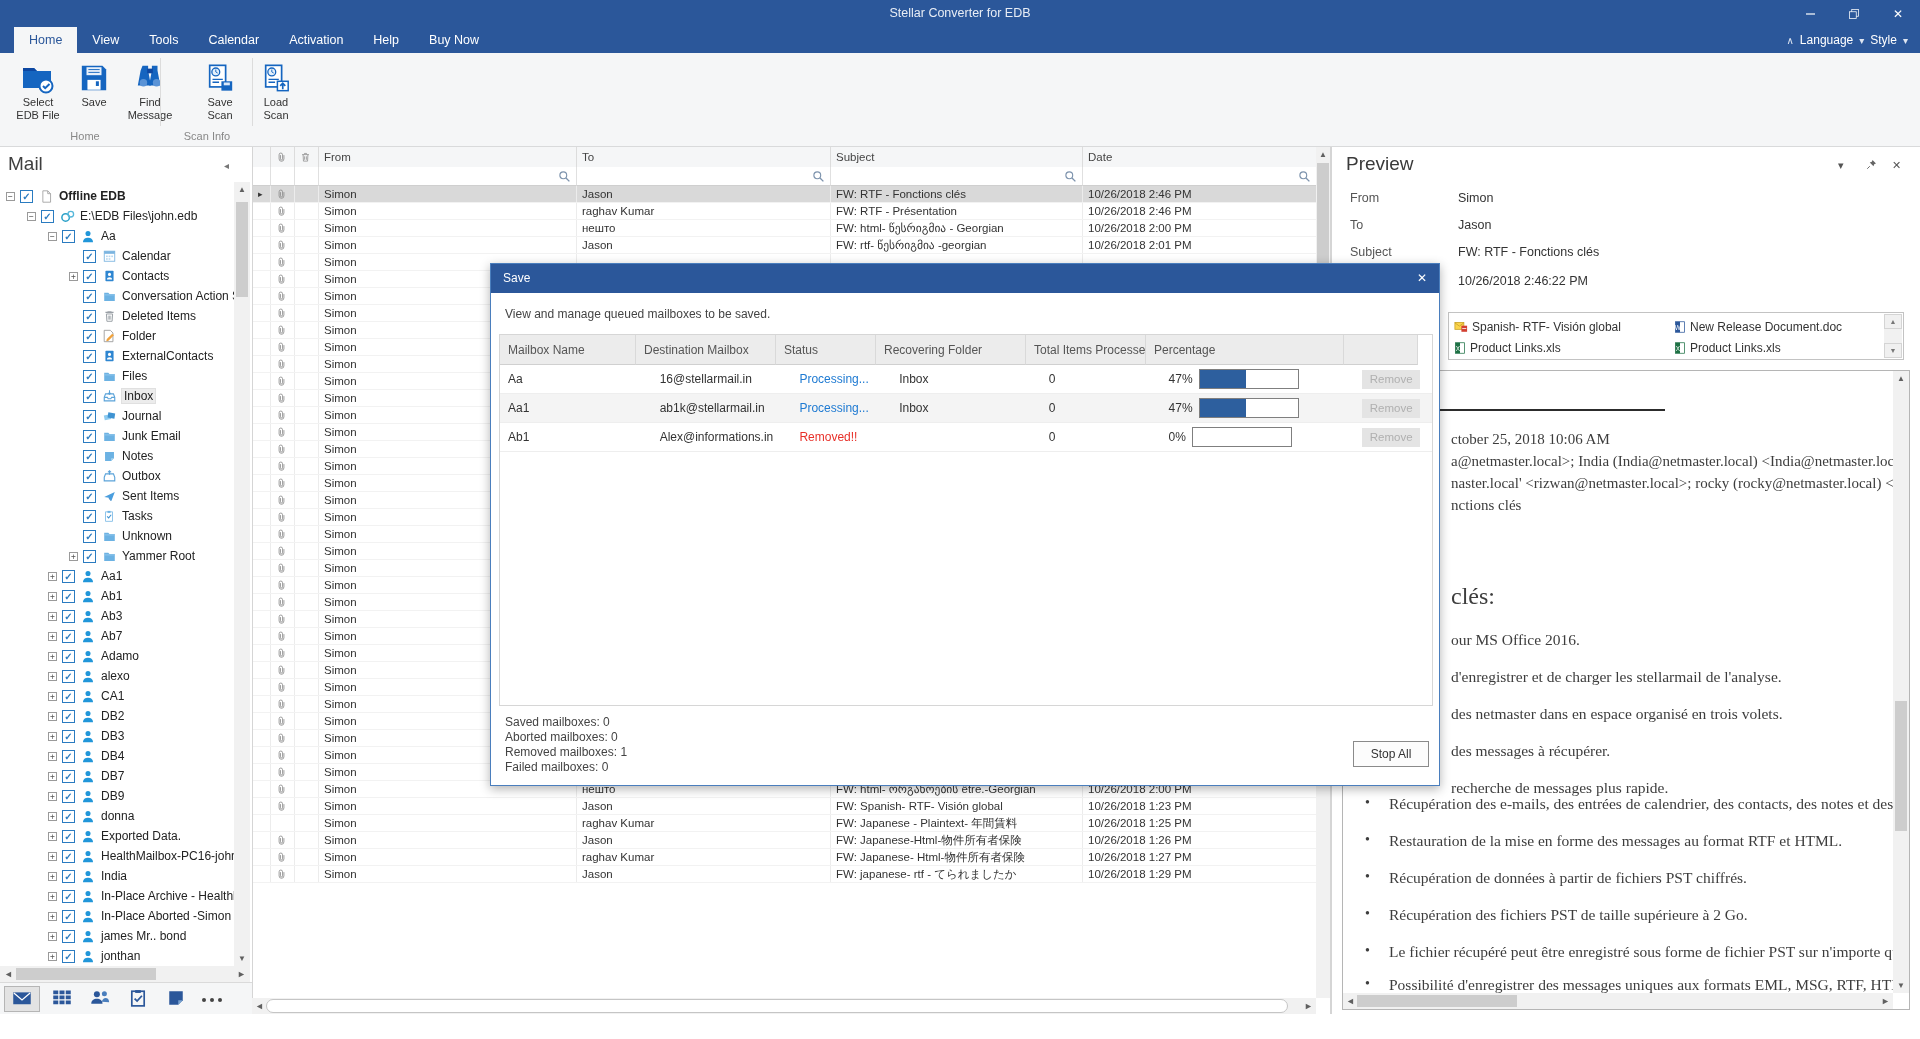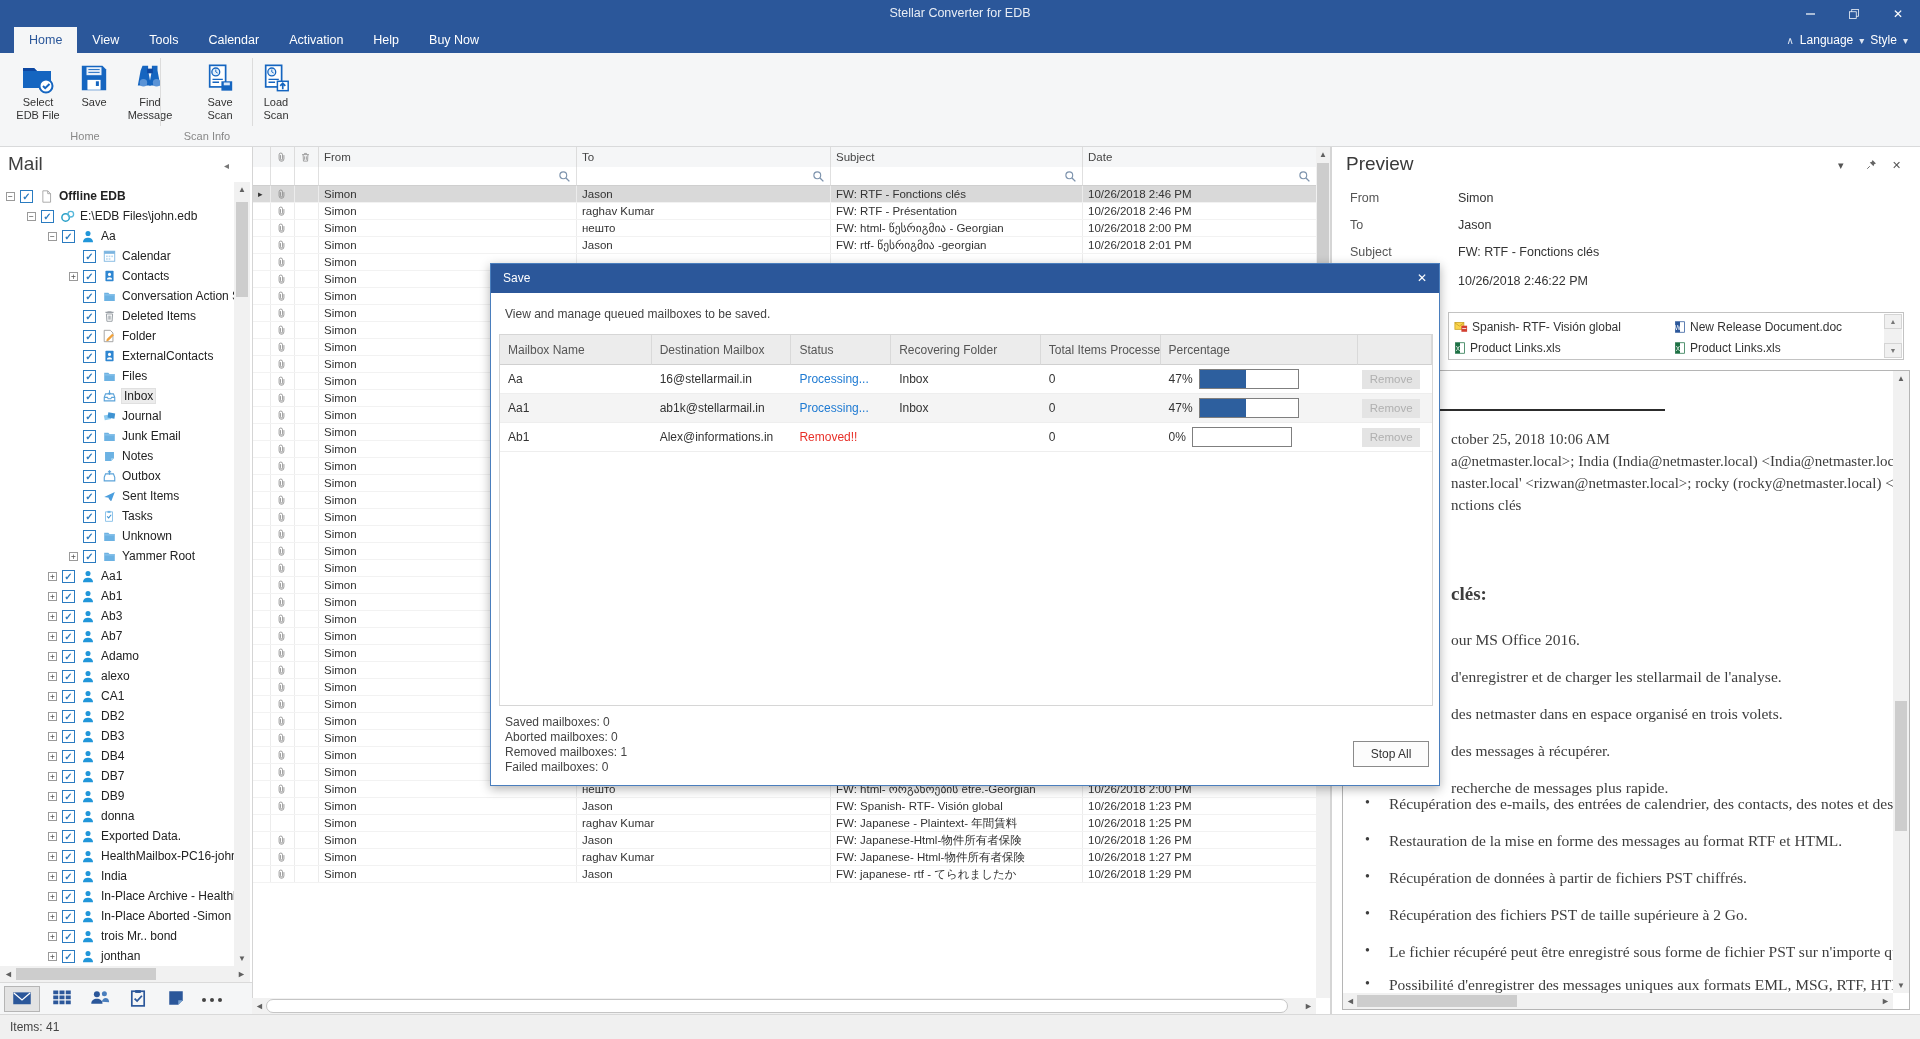--- a/index.html
+++ b/index.html
@@ -70,21 +70,21 @@
 .attitem{display:flex;align-items:center;gap:4px;font-size:12px;color:#333;white-space:nowrap;overflow:hidden}
 .attscroll{position:absolute;right:1px;top:1px;width:18px;height:44px;background:#f1f1f1}
 .attbtn{position:absolute;left:0;width:18px;height:15px;background:#f0f0f0;border:1px solid #d4d4d4;color:#777;font-size:7px;text-align:center;line-height:13px}
 
 .body-box{position:absolute;left:10px;top:223px;width:568px;height:640px;border:1px solid #b5b5b5;background:#fff;overflow:hidden;font-family:"Liberation Serif",serif;color:#3d3d3d}
 .bline{position:absolute;white-space:nowrap;font-size:15px;width:444px;overflow:hidden}
 .bpara{position:absolute;white-space:nowrap;font-size:15.5px;width:438px;overflow:hidden}
 .bullet-dot{position:absolute;font-size:14px}
 .bullet-tx{position:absolute;white-space:nowrap;font-size:15.5px;width:506px;overflow:hidden}
 .divider{position:absolute;left:0;top:38px;width:322px;border-top:2px solid #2c2c2c}
-.bheading{position:absolute;font-weight:bold;font-size:19px}
+.bheading{position:absolute;font-weight:normal;font-size:24px}
 
 .dialog{position:absolute;left:490px;top:263px;width:950px;height:523px;background:#fff;border:1px solid #4a7ebd;box-shadow:0 3px 10px rgba(0,0,0,.3);z-index:50}
 .dlg-tb{position:absolute;left:0;top:0;right:0;height:29px;background:#2b579a;color:#fff}
 .dlg-title{position:absolute;left:12px;line-height:29px;font-size:12px}
 .dlg-x{position:absolute;right:12px;line-height:29px;font-size:12px;color:#fff}
 .dlg-desc{position:absolute;left:14px;top:43px;font-size:12px;color:#444}
 .dlg-table{position:absolute;left:8px;top:70px;width:934px;height:372px;border:1px solid #d6d6d6;background:#fff}
 .dtr{display:flex;width:100%}
 .dth{height:30px;background:#ececec;color:#555;font-size:12px;display:flex;align-items:center;padding:0 8px;border-right:1px solid #d9d9d9;border-bottom:1px solid #d0d0d0;overflow:hidden;white-space:nowrap}
 .dtd{height:29px;font-size:12px;display:flex;align-items:center;padding:0 8px;border-bottom:1px solid #eee;overflow:hidden;white-space:nowrap}
@@ -731,21 +731,21 @@
         <div class="exp">+</div>
         <div class="cb">✓</div>
         <div class="tic">
           <span style="display: inline-flex; align-items: center;">
             <svg width="14" height="15" viewBox="0 0 16 16">
               <circle cx="8" cy="4.6" r="2.9" fill="#2196d9"></circle>
               <path d="M2.3 14.5c0-3.4 2.7-5 5.7-5s5.7 1.6 5.7 5z" fill="#2196d9"></path>
             </svg>
           </span>
         </div>
-        <span class="tlabel">trois Mr.. bond</span>
+        <span class="tlabel">james Mr.. bond</span>
       </div>
       <div class="trow" style="top: 764px; left: 48px; width: 186px;">
         <div class="exp">+</div>
         <div class="cb">✓</div>
         <div class="tic">
           <span style="display: inline-flex; align-items: center;">
             <svg width="14" height="15" viewBox="0 0 16 16">
               <circle cx="8" cy="4.6" r="2.9" fill="#2196d9"></circle>
               <path d="M2.3 14.5c0-3.4 2.7-5 5.7-5s5.7 1.6 5.7 5z" fill="#2196d9"></path>
             </svg>
@@ -1596,31 +1596,30 @@
         <div class="sarrow" style="bottom:3px">▼</div>
       </div>
       <div style="position:absolute;left:0;bottom:0;right:16px;height:16px;background:#f1f1f1">
         <div class="harrow" style="left:3px">◄</div>
         <div class="hthumb" style="left:14px;top:2px;width:160px;height:12px"></div>
         <div class="harrow" style="right:3px">►</div>
       </div>
     </div>
   </div>
 
-  <div class="statusbar"><span>Items: 41</span></div>
 
   <div class="dialog">
     <div class="dlg-tb">
       <span class="dlg-title">Save</span>
       <span class="dlg-x">✕</span>
     </div>
     <div class="dlg-desc">View and manage queued mailboxes to be saved.</div>
     <div class="dlg-table">
       <div class="dtr" id="dlg-head">
-          <div class="dth" style="width: 152px;">Mailbox Name</div>
+          <div class="dth" style="width: 136px;">Mailbox Name</div>
           <div class="dth" style="width: 140px;">Destination Mailbox</div>
           <div class="dth" style="width: 100px;">Status</div>
           <div class="dth" style="width: 150px;">Recovering Folder</div>
           <div class="dth" style="width: 120px;">Total Items Processed</div>
           <div class="dth" style="width: 198px;">Percentage</div>
           <div class="dth" style="width: 74px;"></div>
         </div>
       <div id="dlg-rows">
           <div class="dtr" style="background: rgb(255, 255, 255);">
             <div class="dtd" style="width: 152px;">Aa</div>

